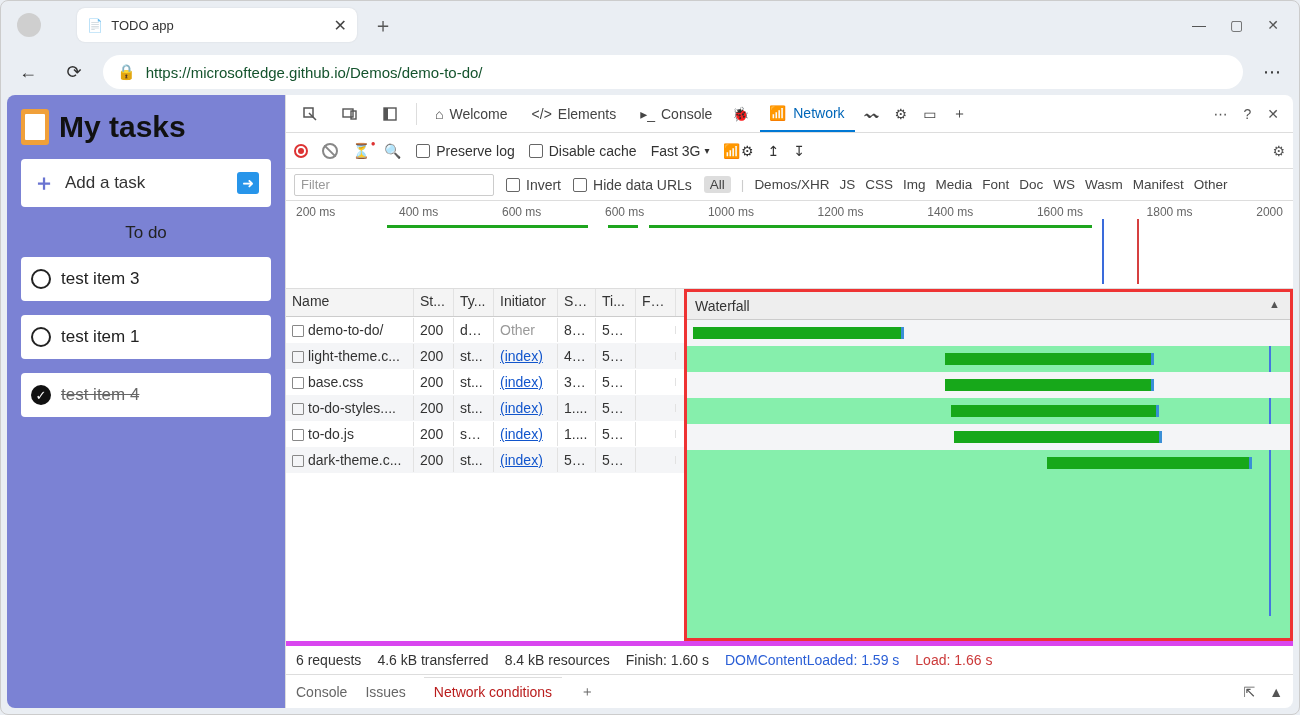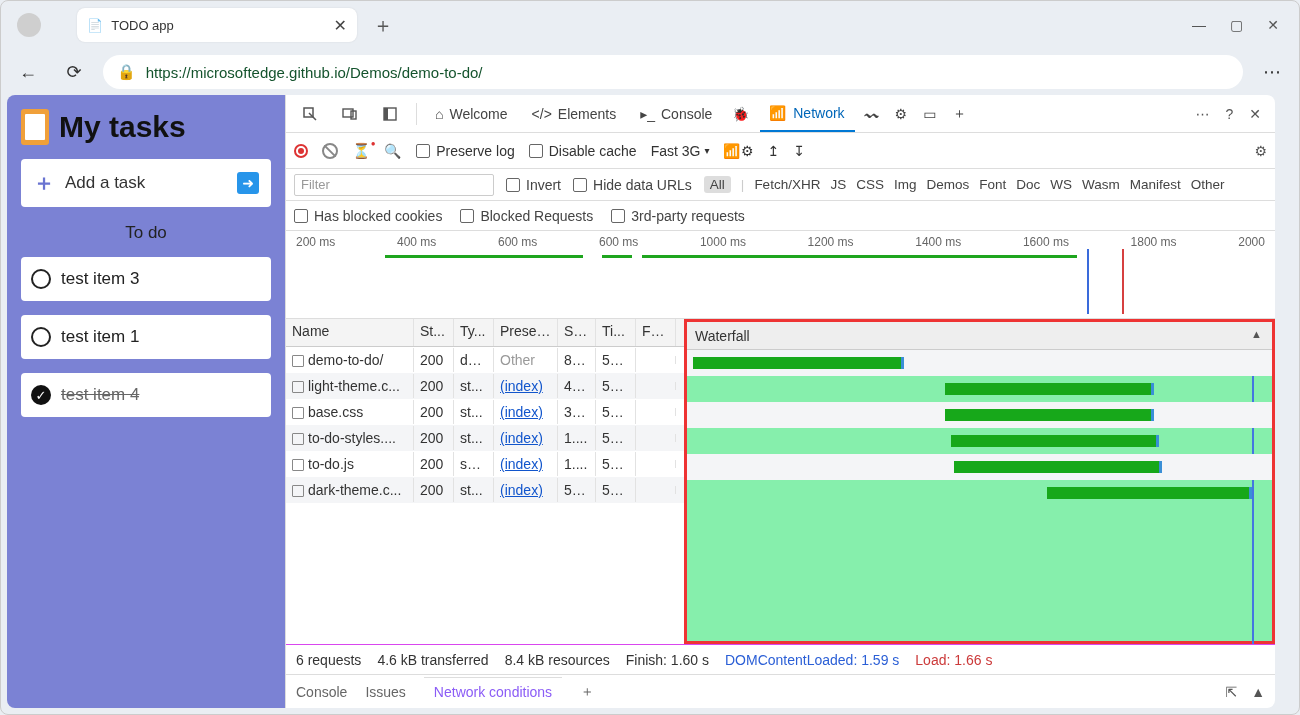--- a/index.html
+++ b/index.html
@@ -9,21 +9,21 @@
 .tab-strip{display:flex;align-items:center;gap:8px;margin-left:20px}
 .browser-tab{background:#fff;border-radius:8px;height:34px;width:280px;display:flex;align-items:center;padding:0 10px;gap:8px;font-size:13px;color:#333;box-shadow:0 0 2px rgba(0,0,0,.1)}
 .tab-close{margin-left:auto;font-size:16px;color:#444;cursor:pointer}
 .newtab{font-size:20px;color:#555;cursor:pointer;padding:4px 8px}
 .win-controls{margin-left:auto;display:flex;gap:24px;color:#555;font-size:14px;padding-right:12px}
 .win-controls span{cursor:pointer}
 .navbar{height:46px;display:flex;align-items:center;padding:0 10px;gap:12px}
 .nav-icon{width:34px;height:34px;display:flex;align-items:center;justify-content:center;font-size:18px;color:#333;cursor:pointer;border-radius:4px}
 .address{flex:1;background:#fff;border-radius:18px;height:34px;display:flex;align-items:center;padding:0 14px;gap:10px;color:#777;font-size:15px}
 .address .url{color:#14532d}
-.content{display:flex;height:calc(715px - 48px - 46px - 8px);margin:0 24px 6px 6px;gap:0}
+.content{display:flex;height:calc(715px - 48px - 46px - 8px);margin:0 6px 6px 6px;gap:0}
 .app-panel{width:278px;background:#7b82d4;border-radius:8px 0 0 8px;padding:14px;display:flex;flex-direction:column;gap:14px}
 .app-title{display:flex;align-items:center;gap:10px;color:#111;font-size:30px;font-weight:700}
 .clip{width:28px;height:36px;background:#f0a03a;border-radius:3px;display:flex;align-items:center;justify-content:center}
 .clip .paper{width:20px;height:26px;background:#fff;border-radius:1px}
 .add-task{background:#fff;border-radius:4px;height:48px;display:flex;align-items:center;padding:0 12px;gap:10px;font-size:17px;color:#333}
 .add-task .plus{color:#6a74d1;font-size:22px;font-weight:bold}
 .add-task .go{margin-left:auto;width:22px;height:22px;background:#2795ea;border-radius:3px;color:#fff;display:flex;align-items:center;justify-content:center;font-size:14px}
 .section-h{text-align:center;color:#222;font-size:17px;margin-top:2px}
 .task{background:#fff;border-radius:4px;height:44px;display:flex;align-items:center;padding:4px 10px;gap:10px;font-size:17px;color:#222}
 .circle{width:20px;height:20px;border:2.5px solid #222;border-radius:50%}
@@ -73,24 +73,24 @@
 .gray{color:#999}
 .waterfall{flex:1;border:3px solid #e33;position:relative;background:#86efac}
 .wf-sort{position:absolute;right:10px;top:6px;font-size:11px;color:#555}
 .wf-header{height:28px;background:#eee;border-bottom:1px solid #ccc;display:flex;align-items:center;padding:0 8px;font-size:14px;color:#333}
 .wf-rows{position:relative}
 .wf-row{height:26px;position:relative}
 .wf-row:nth-child(even){background:#f4f5f7}
 .wf-bar{position:absolute;top:7px;height:12px;background:#17a81a}
 .wf-bar .cap{position:absolute;right:-3px;top:0;width:3px;height:12px;background:#3a8fd6}
 .wf-dom{position:absolute;top:0;bottom:0;width:2px;background:#4476e0}
-.status-bar{height:30px;border-top:1px solid #d946ef;display:flex;align-items:center;padding:14px 10px;gap:16px;font-size:14px;color:#333}
+.status-bar{height:30px;border-top:5px solid #d946ef;display:flex;align-items:center;padding:14px 10px;gap:16px;font-size:14px;color:#333}
 .dcl{color:#2b5fd6}.ldt{color:#cc3a3a}
 .drawer{height:34px;border-top:1px solid #ddd;display:flex;align-items:center;padding:0 10px;gap:18px;font-size:14px;color:#666}
-.drawer .active{background:#fff;color:#8b5cf6;border-top:1px solid #ddd;padding:6px 10px;margin-top:-1px}
+.drawer .active{background:#fff;color:#b91c1c;border-top:1px solid #ddd;padding:6px 10px;margin-top:-1px}
 .drawer-right{margin-left:auto;display:flex;gap:14px;color:#555}
 svg{display:block}
 .vdiv{width:1px;height:22px;background:#ddd;margin:0 4px}
 </style>
 </head>
 <body>
 
 <div class="topbar">
   <div class="avatar"></div>
   <div class="tab-strip">
@@ -231,48 +231,34 @@
           <span class="box"></span>
           <span>Invert</span>
         </span>
       <span class="cbx">
           <span class="box"></span>
           <span>Hide data URLs</span>
         </span>
       <div class="type-filters">
         <span class="pill">All</span>
         <span class="sep">|</span>
-        <span>Fetch/XHR</span>
+        <span>Demos/XHR</span>
         <span>JS</span>
         <span>CSS</span>
         <span>Img</span>
-        <span>Demos</span>
+        <span>Media</span>
         <span>Font</span>
         <span>Doc</span>
         <span>WS</span>
         <span>Wasm</span>
         <span>Manifest</span>
         <span>Other</span>
       </div>
     </div>
 
-    <div class="filter-row2">
-      <span class="cbx">
-          <span class="box"></span>
-          <span>Has blocked cookies</span>
-        </span>
-      <span class="cbx">
-          <span class="box"></span>
-          <span>Blocked Requests</span>
-        </span>
-      <span class="cbx">
-          <span class="box"></span>
-          <span>3rd-party requests</span>
-        </span>
-    </div>
 
     <div class="timeline">
       <div class="ticks" id="tl-ticks">
           <span>200 ms</span>
           <span>400 ms</span>
           <span>600 ms</span>
           <span>600 ms</span>
           <span>1000 ms</span>
           <span>1200 ms</span>
           <span>1400 ms</span>
@@ -288,21 +274,21 @@
       <div class="tl-line-blue" style="left:81%"></div>
       <div class="tl-line-red" style="left:84.5%"></div>
     </div>
 
     <div class="network-main">
       <div class="net-table">
         <div class="nt-header">
           <div class="col-name">Name</div>
           <div class="col-st">St...</div>
           <div class="col-ty">Ty...</div>
-          <div class="col-in">Preserve</div>
+          <div class="col-in">Initiator</div>
           <div class="col-sz">Size</div>
           <div class="col-ti">Ti...</div>
           <div class="col-fu">Fu...</div>
         </div>
         <div id="nt-body">
             <div class="nt-row">
               <div class="col-name"><span class="file-ico"></span>demo-to-do/</div>
               <div class="col-st">200</div>
               <div class="col-ty">do...</div>
               <div class="col-in gray">Other</div>

